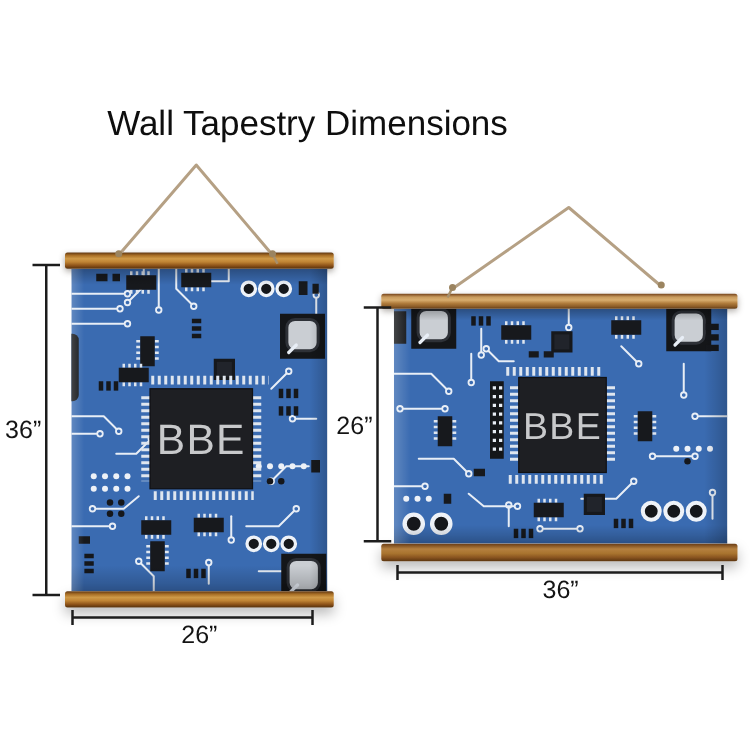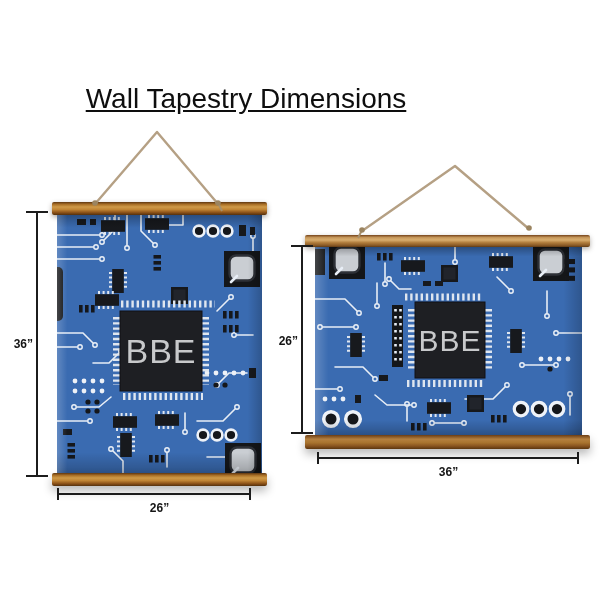--- a/index.html
+++ b/index.html
@@ -2,21 +2,21 @@
 <html><head>
 <meta charset="utf-8">
 <style>
   html,body{margin:0;padding:0;background:#ffffff;}
   #stage{
     position:relative;width:600px;height:600px;background:#ffffff;
     font-family:"Liberation Sans",sans-serif;overflow:hidden;
   }
   .title{
     position:absolute;top:85px;left:0;width:492px;text-align:center;
-    font-size:28px;line-height:28px;color:#0e0e0e;text-decoration:underline;
+    font-size:28px;line-height:28px;color:#0e0e0e;
   }
   .bar{position:absolute;border-radius:2px;}
   .wood-a{
     background:linear-gradient(180deg,#5e3611 0%,#a96f26 18%,#cf9a48 38%,#c08434 58%,#8a5017 82%,#53300d 100%);
     box-shadow:0 2px 5px rgba(60,50,40,.45);
   }
   .wood-b{
     background:linear-gradient(180deg,#74421a 0%,#c89a5d 22%,#d8ad6e 42%,#b07c3c 64%,#8a5a26 86%,#5e3a16 100%);
     box-shadow:0 2px 5px rgba(60,50,40,.4);
   }
@@ -26,21 +26,21 @@
   .shadow-big{box-shadow:0 5px 10px rgba(0,0,0,.28);}
   .fabric{position:absolute;overflow:hidden;}
   .fabric svg{display:block;width:100%;height:100%;}
   .fabric::after{
     content:"";position:absolute;inset:0;pointer-events:none;
     background:
       linear-gradient(90deg,rgba(255,255,255,.20) 0,rgba(255,255,255,0) 5%,rgba(0,0,0,0) 93%,rgba(0,0,0,.20) 100%),
       linear-gradient(180deg,rgba(0,0,0,.28) 0,rgba(0,0,0,0) 5%,rgba(0,0,0,0) 92%,rgba(0,0,0,.22) 100%);
   }
   .anno{position:absolute;left:0;top:0;width:600px;height:600px;pointer-events:none;}
-  .dim-label{position:absolute;font-size:12px;line-height:22px;color:#141414;font-weight:bold;}
+  .dim-label{position:absolute;font-size:20px;line-height:22px;color:#141414;}
   .ta-r{text-align:right;}
   .ta-c{text-align:center;}
 </style>
 </head>
 <body>
 
 <div id="stage">
 
   <svg width="0" height="0" style="position:absolute" aria-hidden="true">
     <defs>

